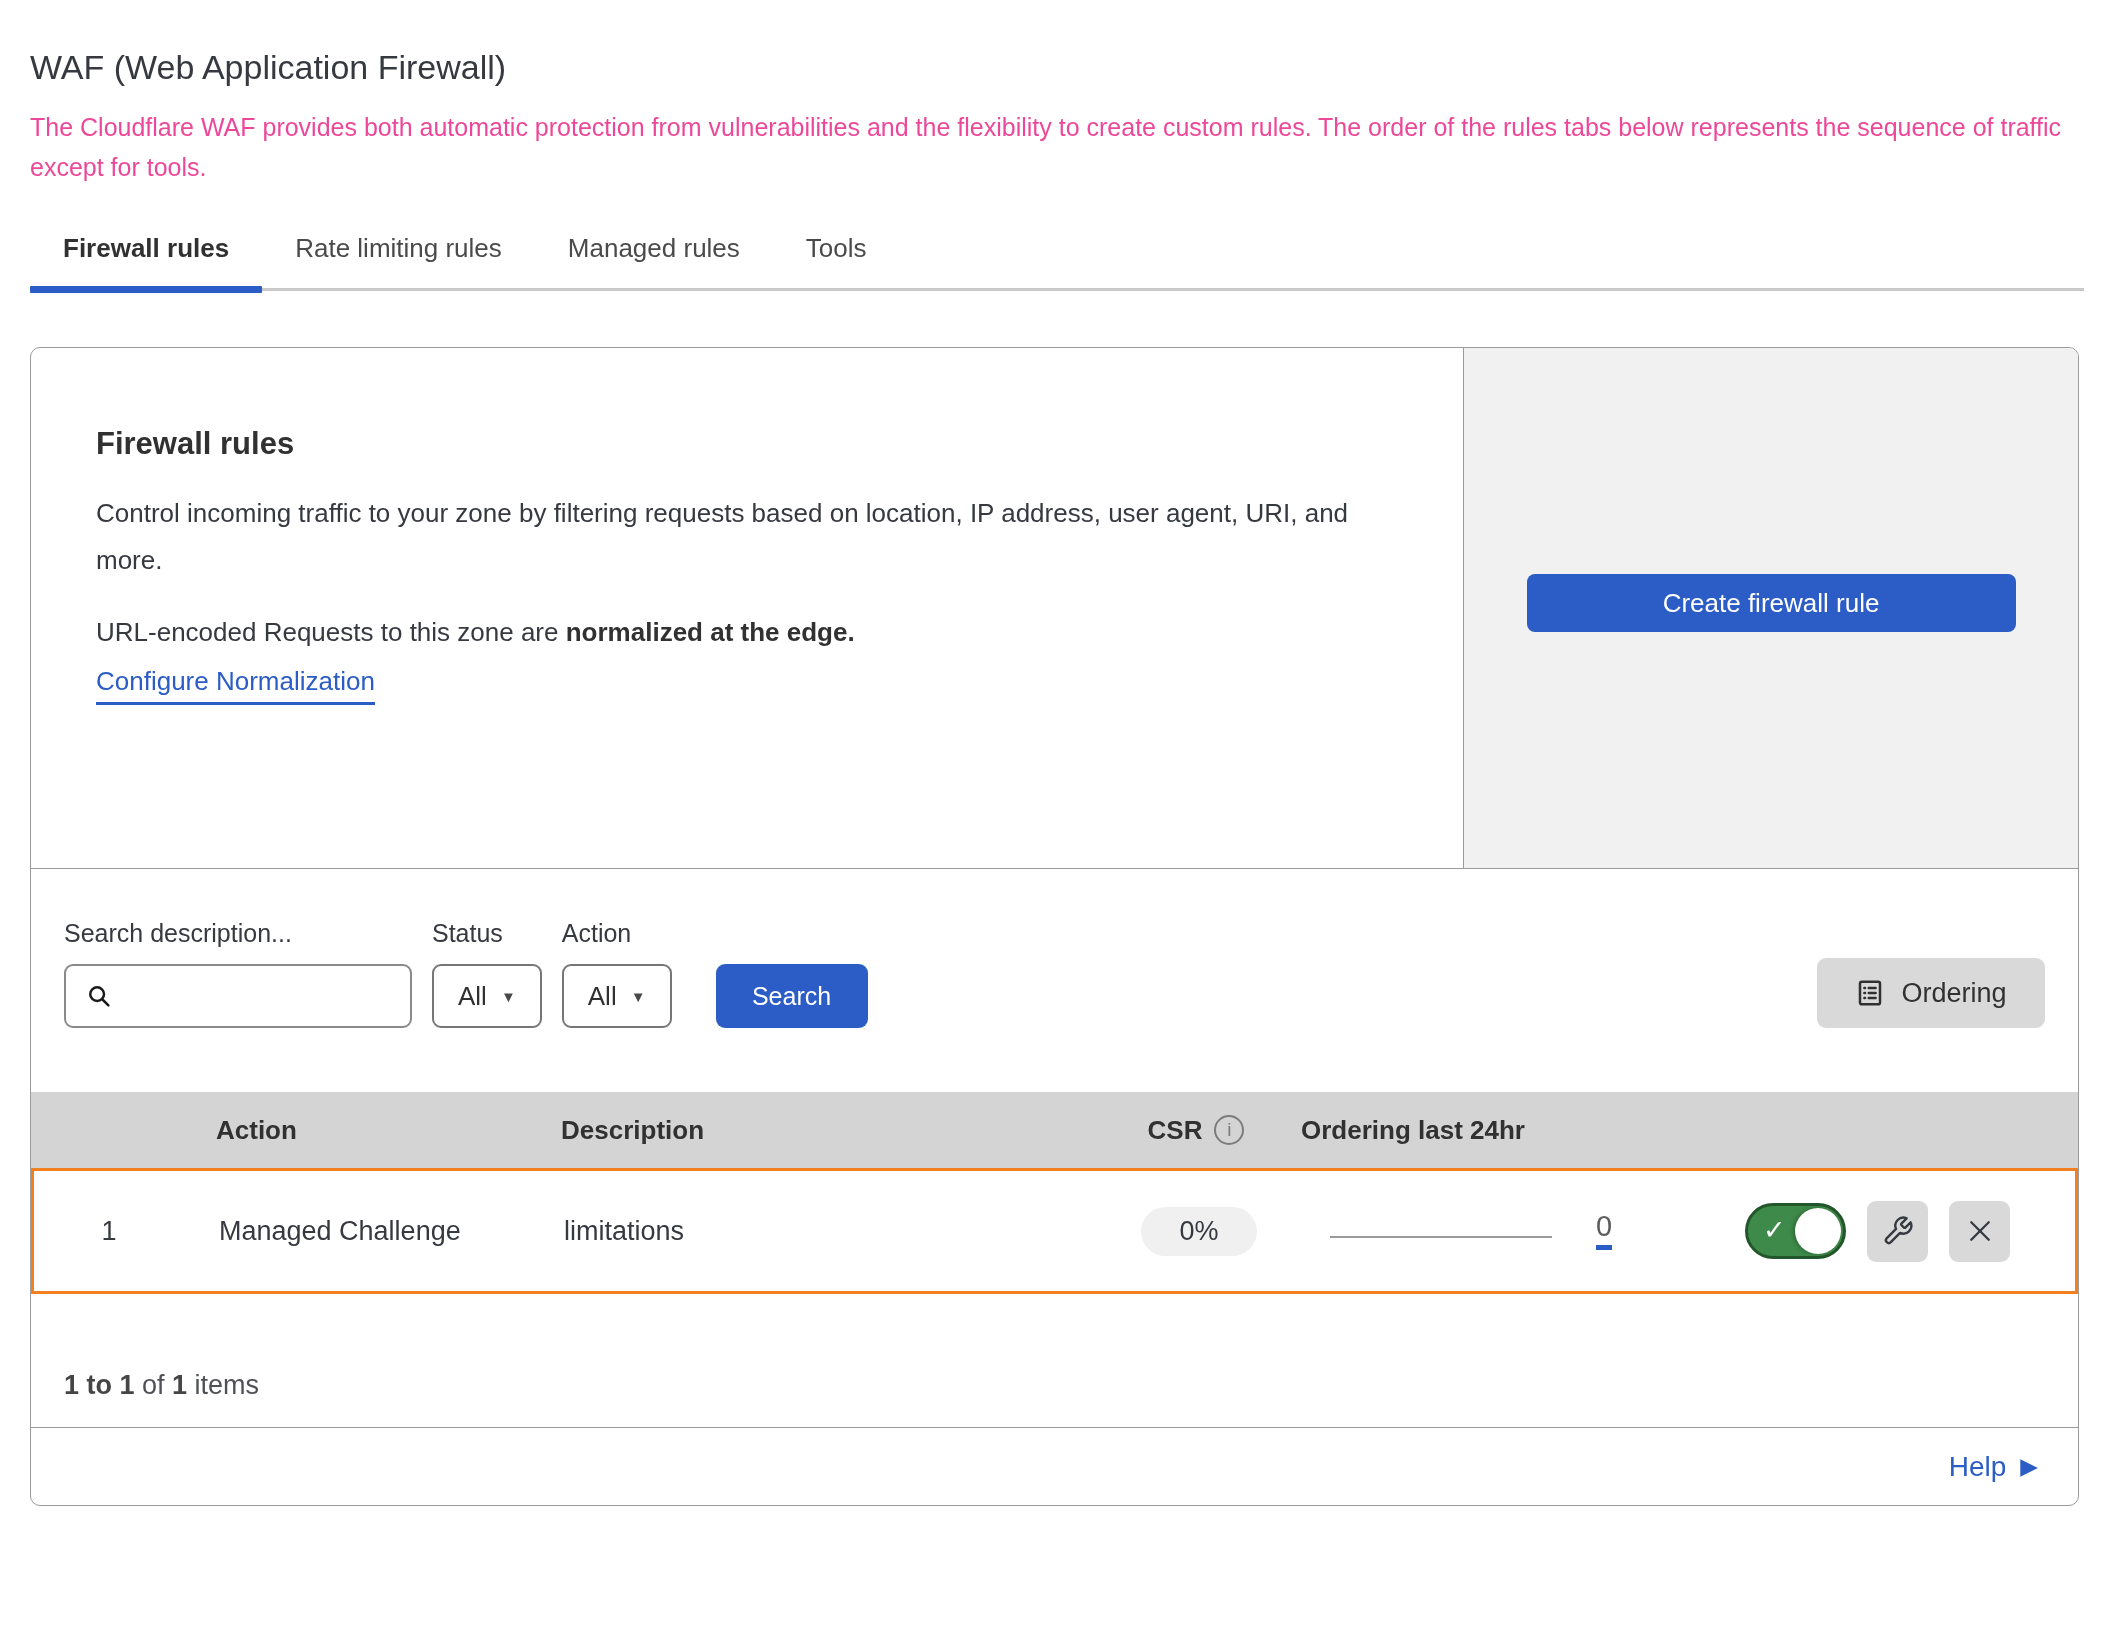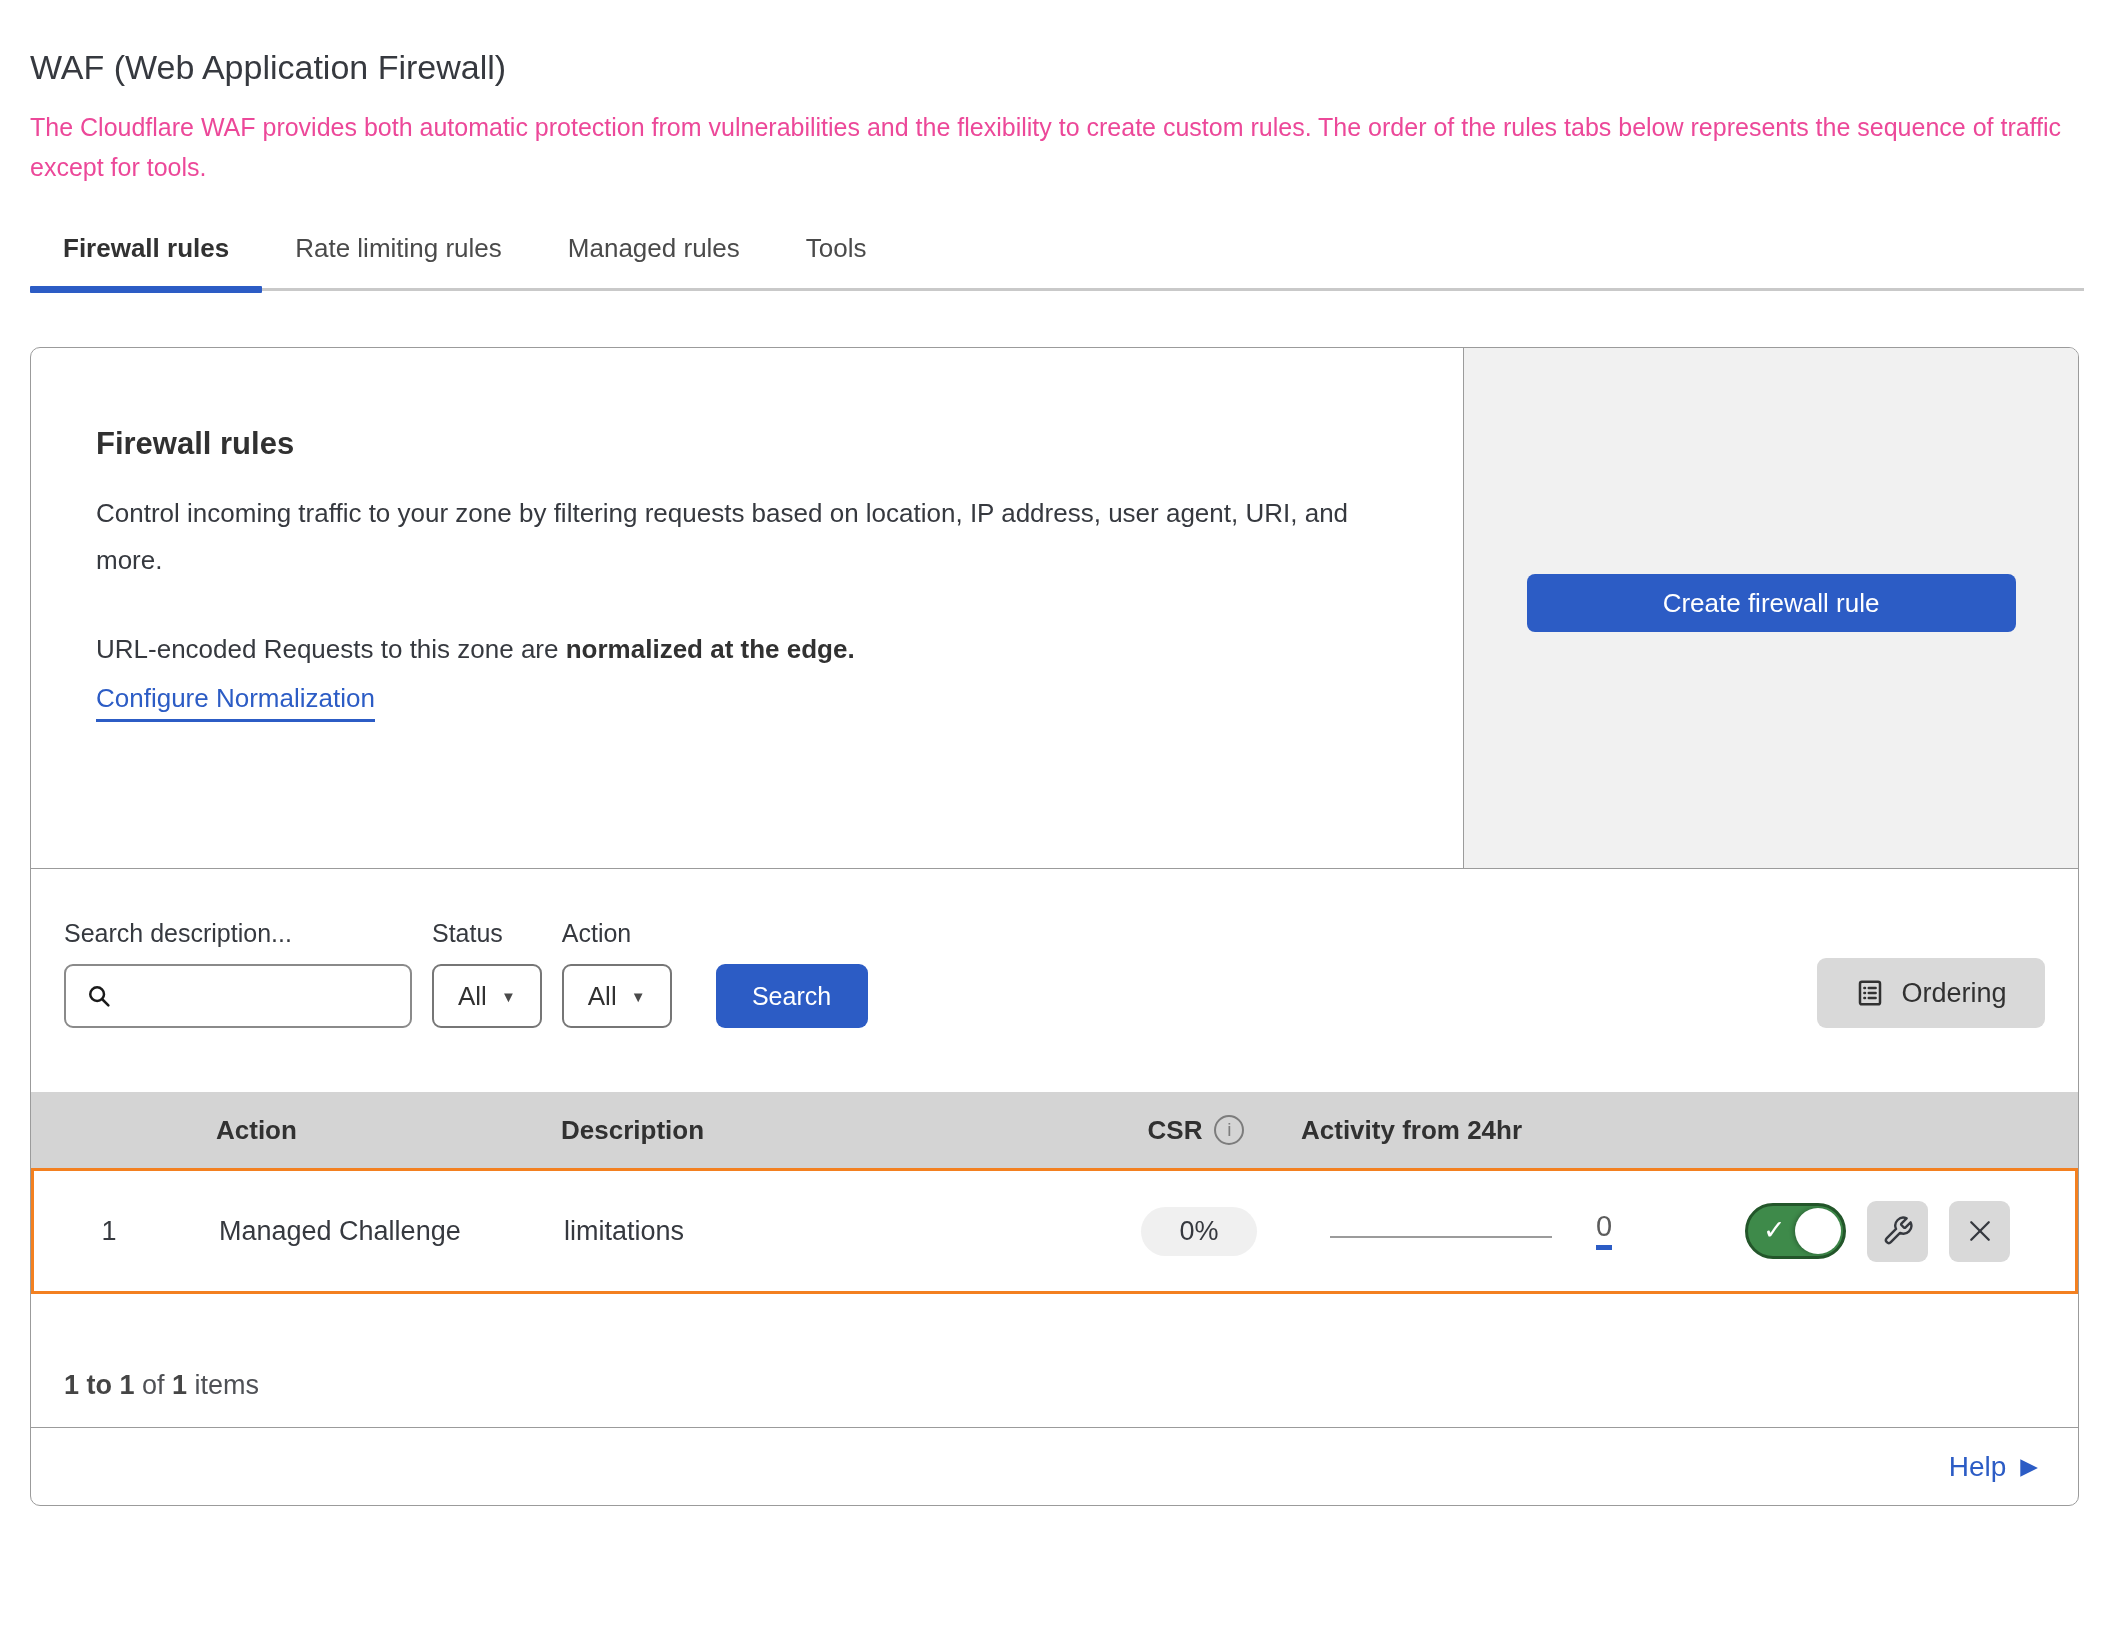--- a/index.html
+++ b/index.html
@@ -35,21 +35,21 @@
   .card {
     margin-top: 56px; border: 1px solid #9b9b9b; border-radius: 10px;
     overflow: hidden; background: #fff; width: 2049px;
   }
 
   .card-top { display: flex; min-height: 520px; }
   .info { flex: 1; padding: 78px 60px 60px 65px; }
   .info-heading { font-size: 31px; font-weight: 700; color: #313131; }
   .info-desc { font-size: 26px; line-height: 47px; color: #36393f; margin-top: 28px; max-width: 1300px; }
   .info-usage { font-size: 26px; font-weight: 700; color: #313131; margin-top: 46px; }
-  .info-norm { font-size: 26px; color: #36393f; margin-top: 50px; }
+  .info-norm { font-size: 26px; color: #36393f; margin-top: 33px; }
   .info-norm b { color: #313131; }
   .info-link {
     display: inline-block; margin-top: 18px; font-size: 26px; color: #2c5cc5;
     text-decoration: none; border-bottom: 3px solid #2c5cc5; padding-bottom: 5px; cursor: pointer;
   }
 
   .side-panel {
     width: 615px; background: #f1f1f1; border-left: 1px solid #9b9b9b;
     display: flex; flex-direction: column; align-items: center; justify-content: center; gap: 33px;
     padding-bottom: 10px;
@@ -239,21 +239,21 @@
     </div>
 
     <div class="grid-row thead">
       <div></div>
       <div class="th th-action">Action</div>
       <div class="th th-description">Description</div>
       <div class="th th-csr">
         <span>CSR</span>
         <i class="info-icon">i</i>
       </div>
-      <div class="th">Activity from 24hr</div>
+      <div class="th">Ordering last 24hr</div>
       <div></div>
     </div>
 
     <div class="grid-row trow">
       <div class="td-index">1</div>
       <div class="td-action">Managed Challenge</div>
       <div class="td-desc">
         <div class="desc-main">limitations</div>
       </div>
       <div class="td-csr">

